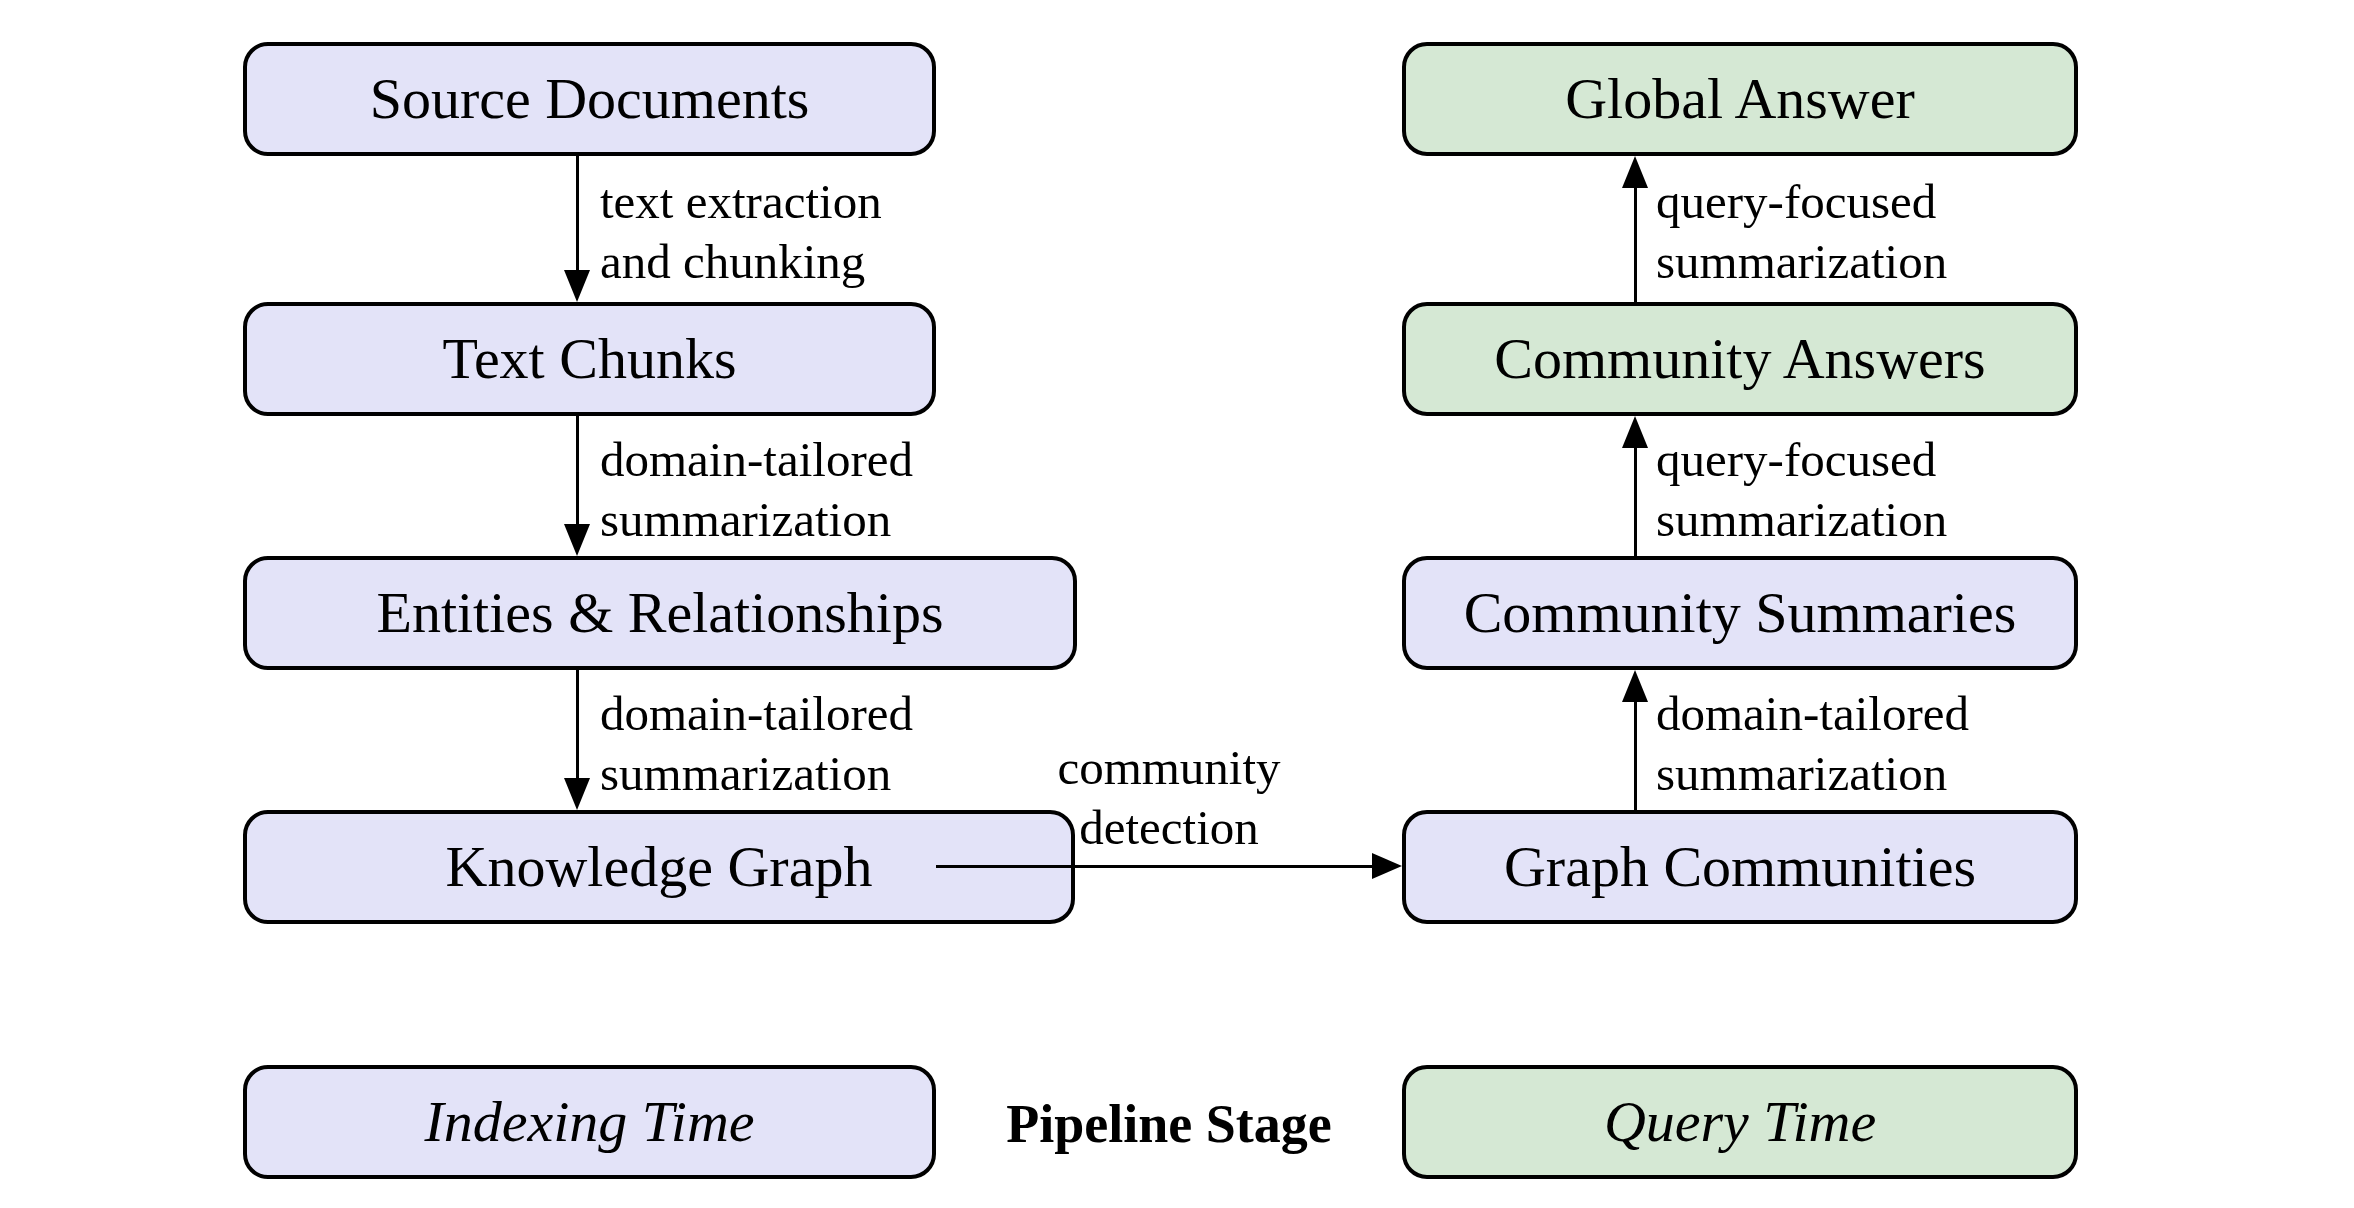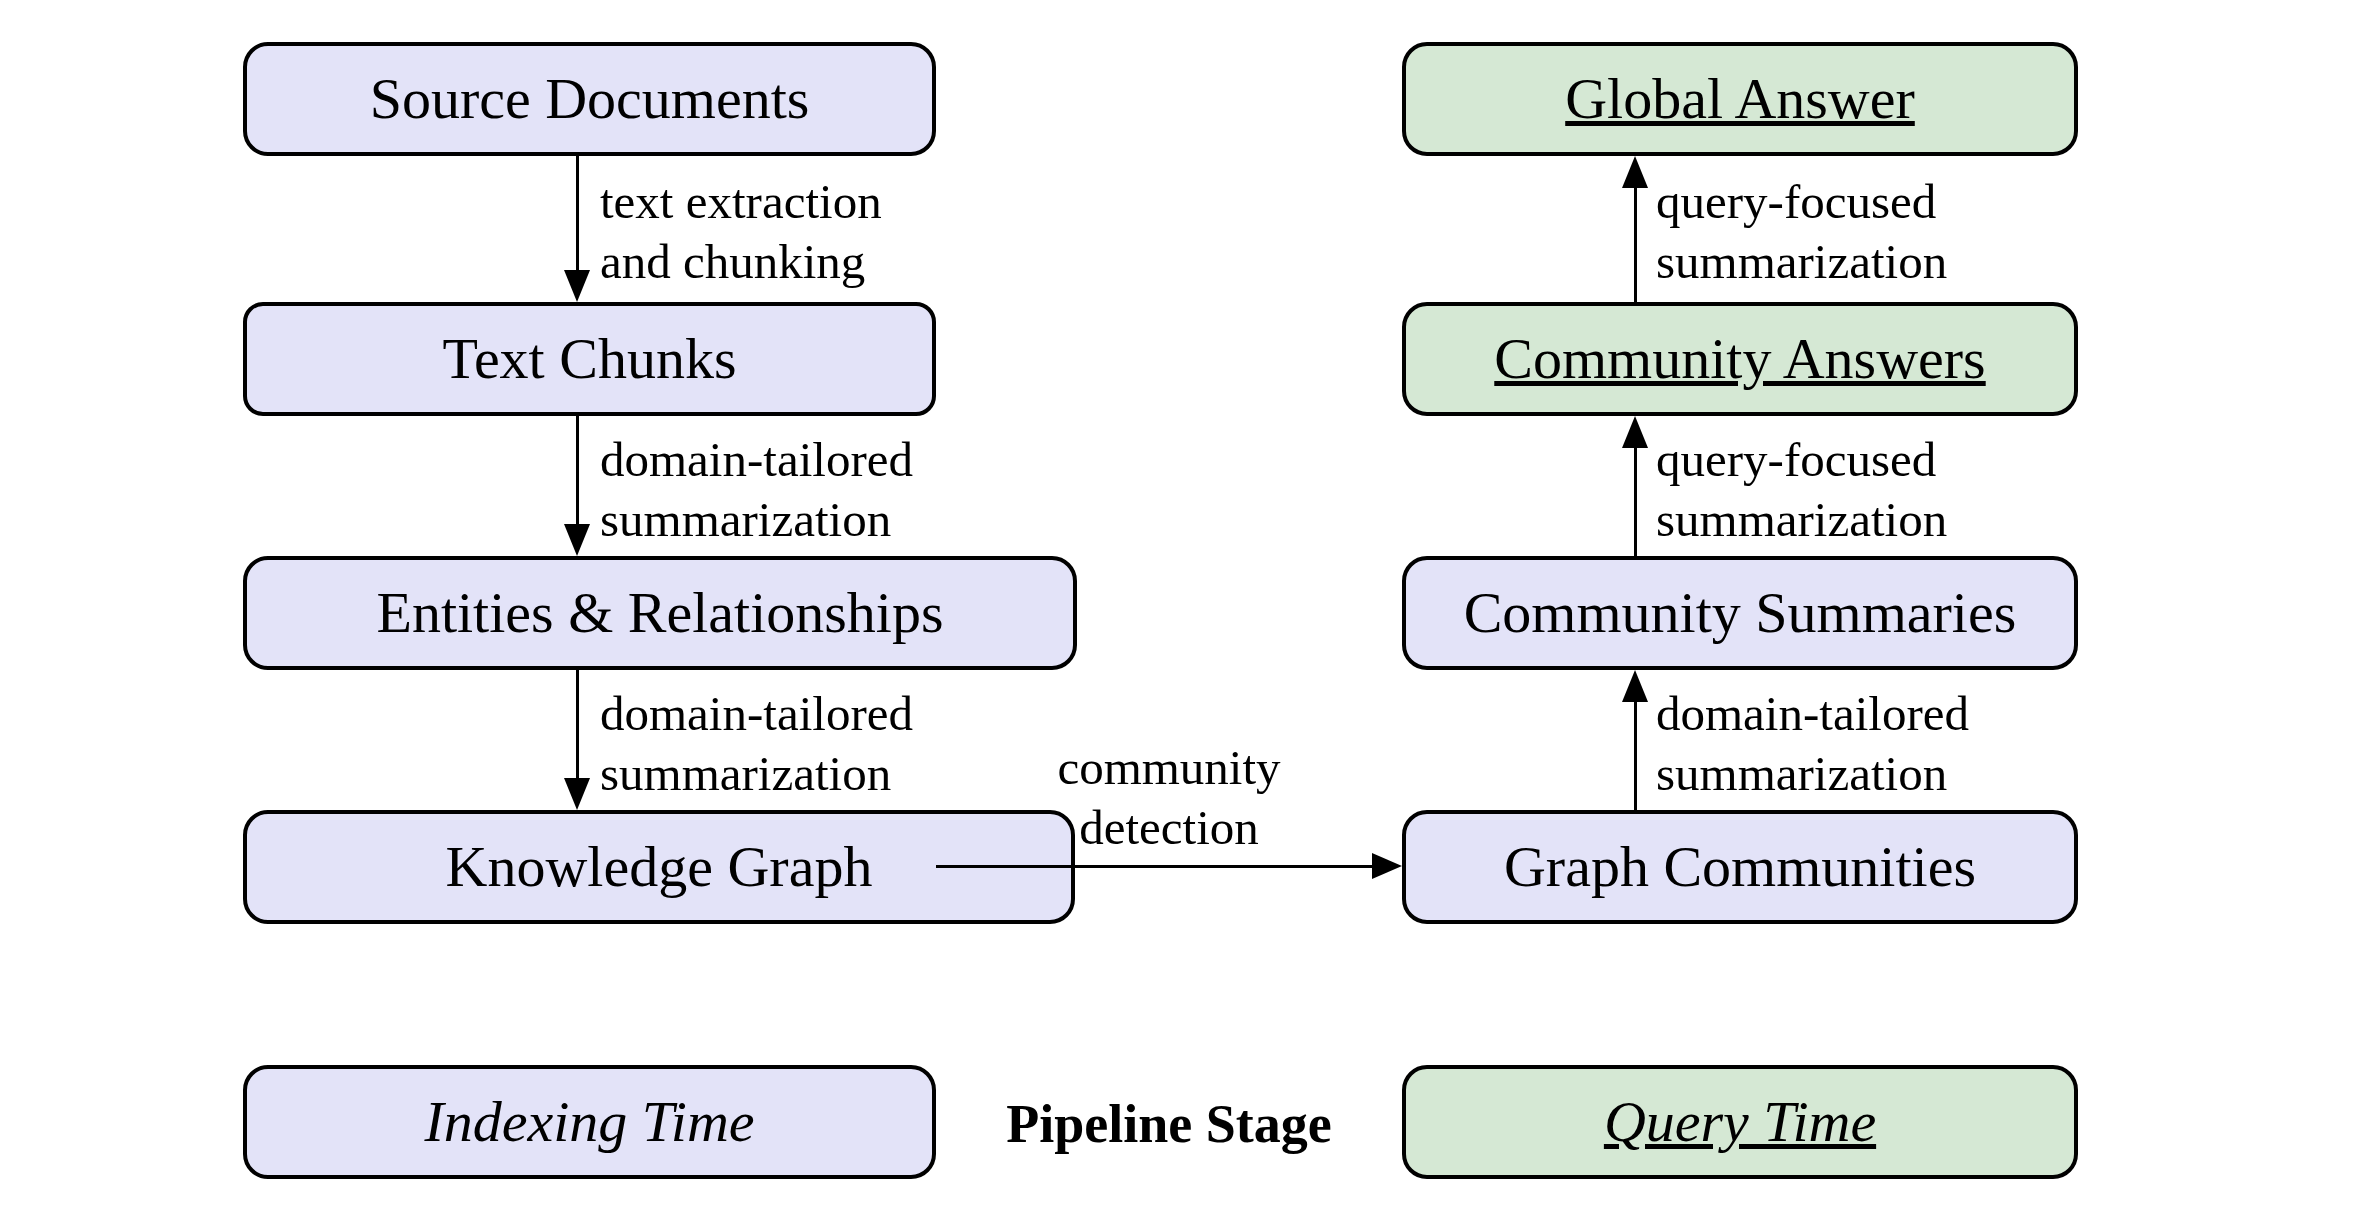--- a/index.html
+++ b/index.html
@@ -20,21 +20,21 @@
     border: 4px solid var(--border-color, #000);
     border-radius: 25px;
     display: flex;
     align-items: center;
     justify-content: center;
     font-size: 58px;
     line-height: 1;
     white-space: nowrap;
   }
   .fill-indexing { background: var(--indexing-fill, #E3E3F8); }
-  .fill-query    { background: var(--query-fill, #D5E8D4); text-decoration: underline; }
+  .fill-query    { background: var(--query-fill, #D5E8D4); }
   .legend-node   { font-style: italic; }
 
   .vline {
     position: absolute;
     width: 3px;
     background: var(--border-color, #000);
   }
   .hline {
     position: absolute;
     height: 3px;
@@ -78,21 +78,21 @@
   }
 </style>
 </head>
 <body>
 
 <div id="canvas">
 
   <div class="node fill-indexing" style="left:243px; top:42px; width:693px;">
     <span>Source Documents</span>
   </div>
-  <div class="node fill-indexing" style="left:243px; top:302px; width:693px;border-radius:20px;">
+  <div class="node fill-indexing" style="left:243px; top:302px; width:693px;">
     <span>Text Chunks</span>
   </div>
   <div class="node fill-indexing" style="left:243px; top:556px; width:834px;">
     <span>Entities &amp; Relationships</span>
   </div>
   <div class="node fill-indexing" style="left:243px; top:810px; width:832px;">
     <span>Knowledge Graph</span>
   </div>
 
   <div class="node fill-query" style="left:1402px; top:42px; width:676px;">

